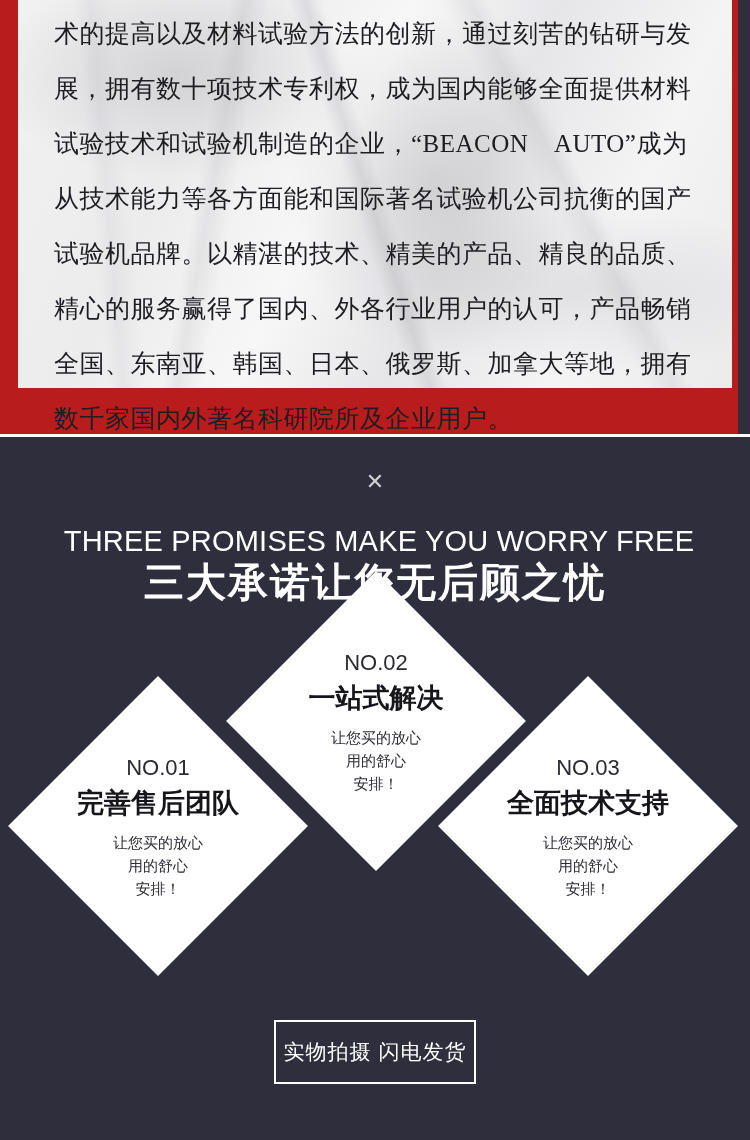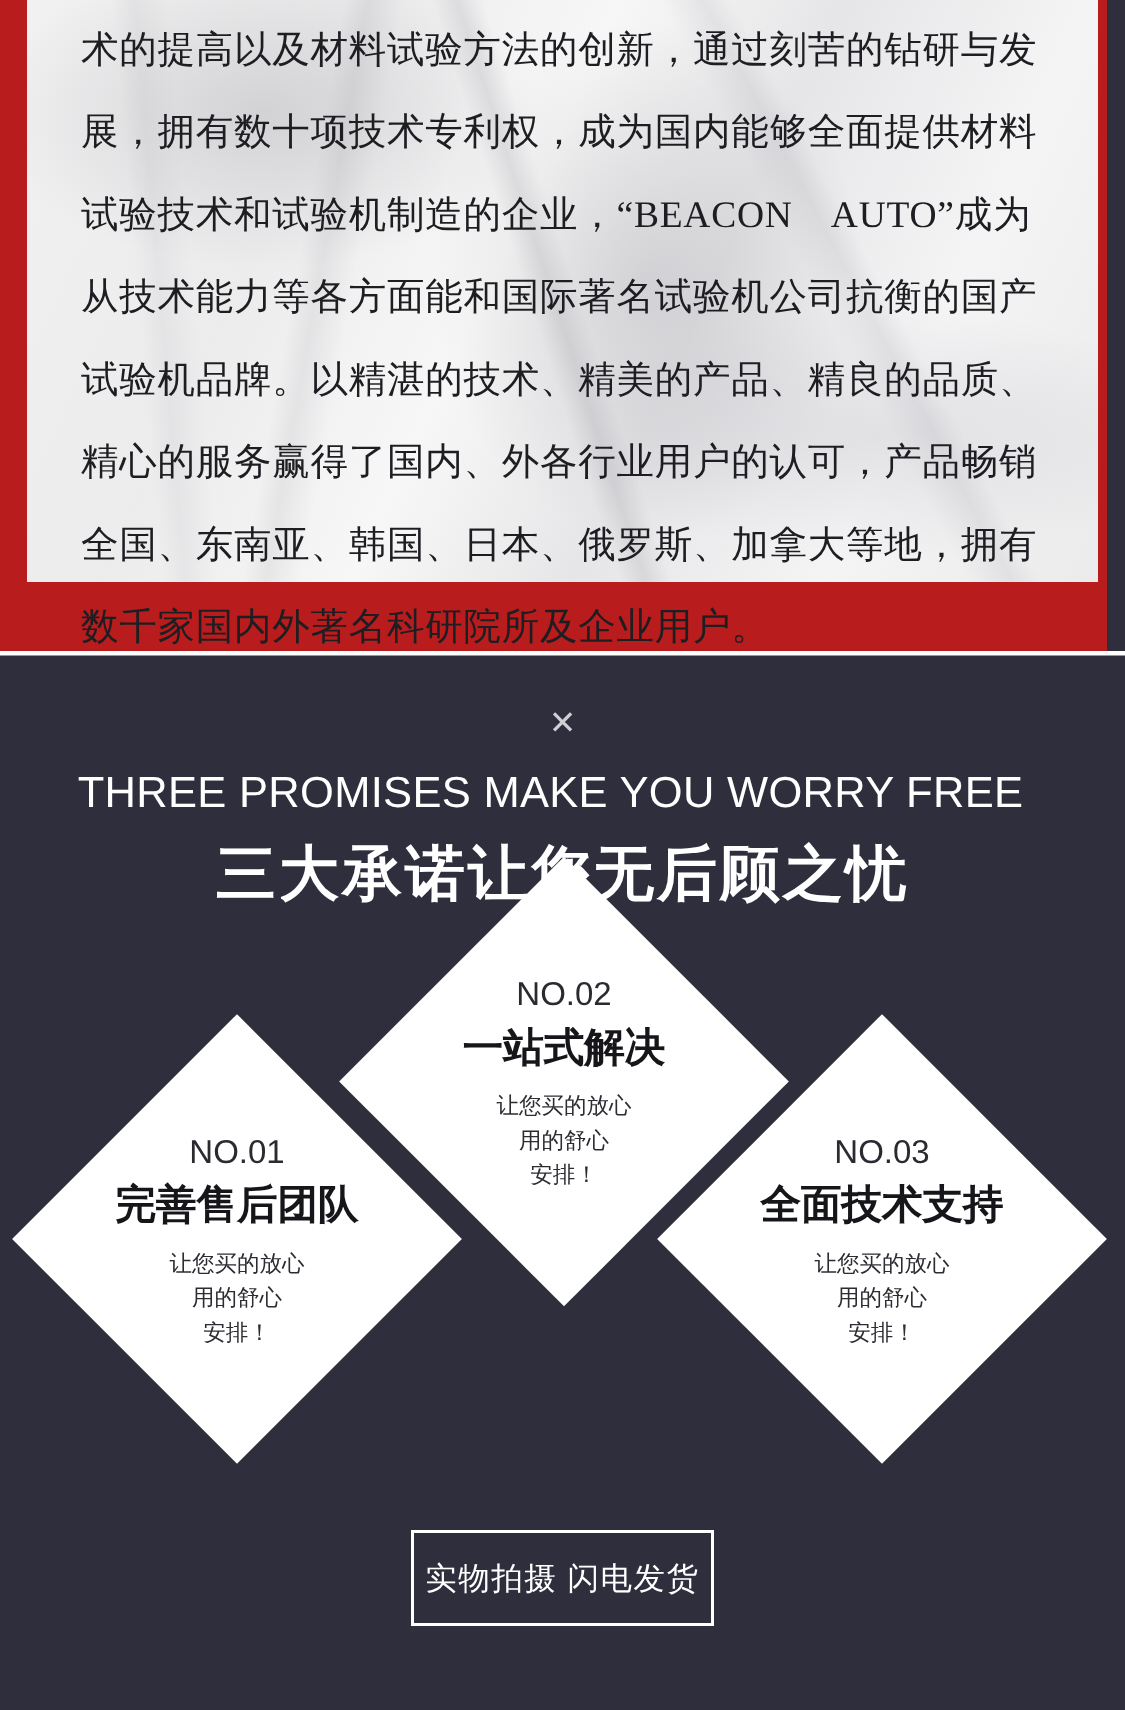--- a/index.html
+++ b/index.html
@@ -89,21 +89,21 @@
   #promises-heading-en {
     position: absolute;
     left: 0;
     top: 72px;
     width: 726px;
     text-align: center;
     color: #ffffff;
     font-size: 29px;
     letter-spacing: 0.2px;
     font-weight: normal;
-    margin: 4px;
+    margin: 16px;
     font-family: "Liberation Sans", sans-serif;
   }
   #promises-heading-cn {
     position: absolute;
     left: 0;
     top: 118px;
     width: 750px;
     text-align: center;
     color: #ffffff;
     font-size: 40px;

